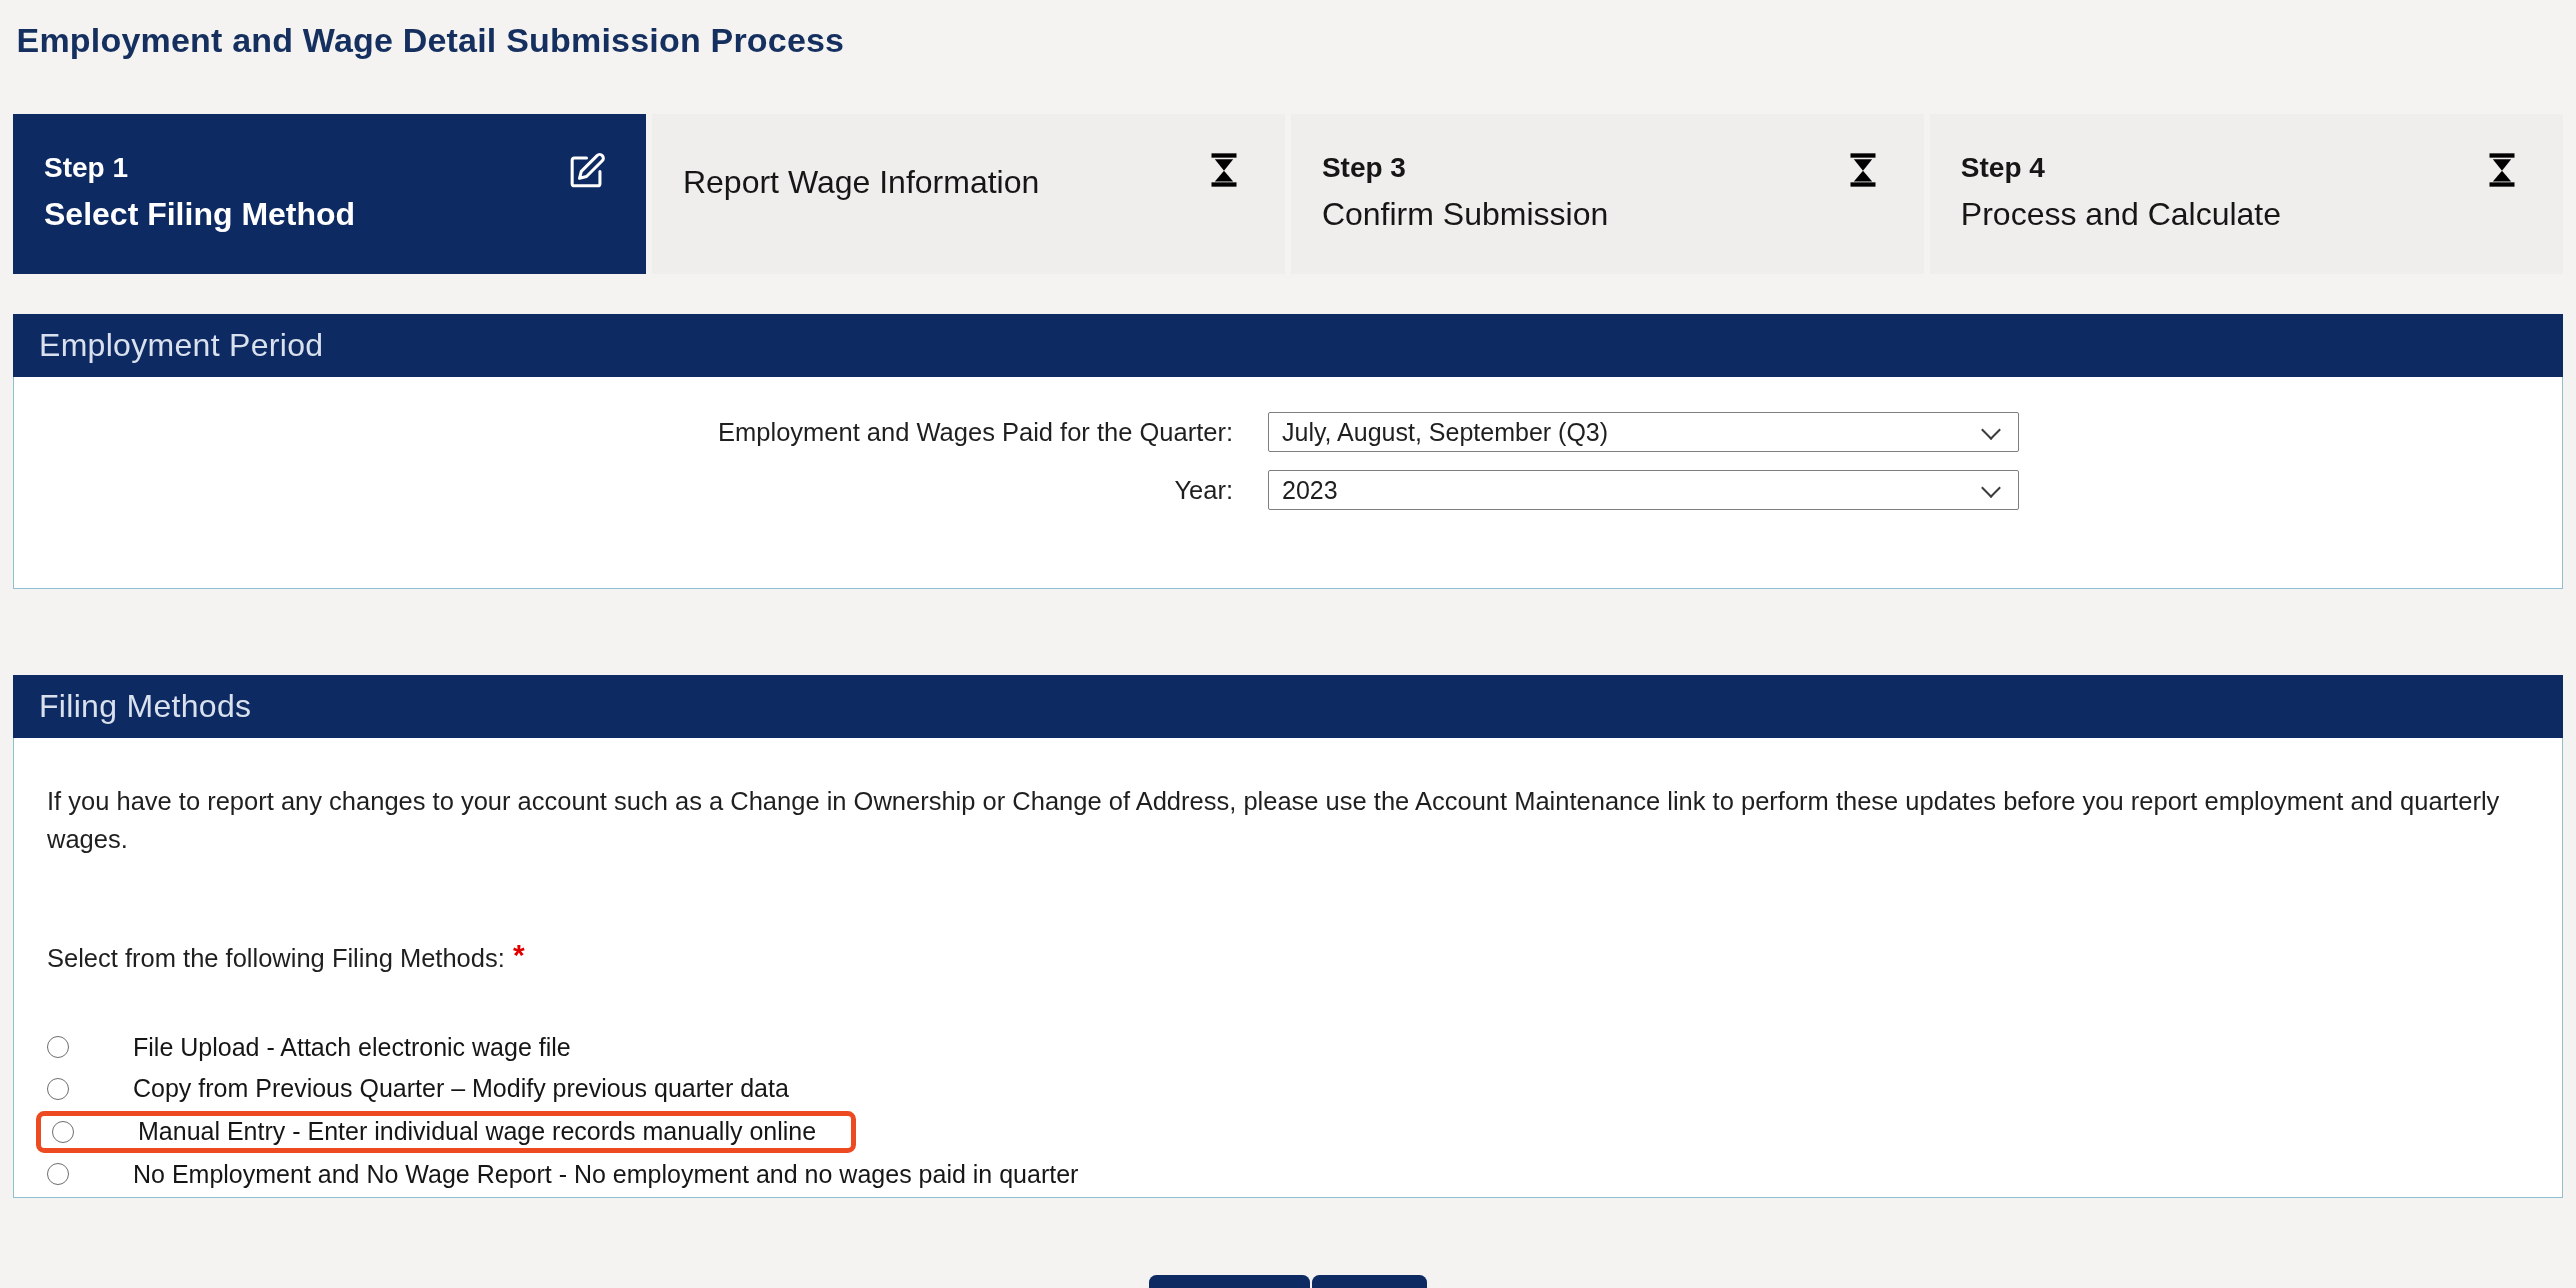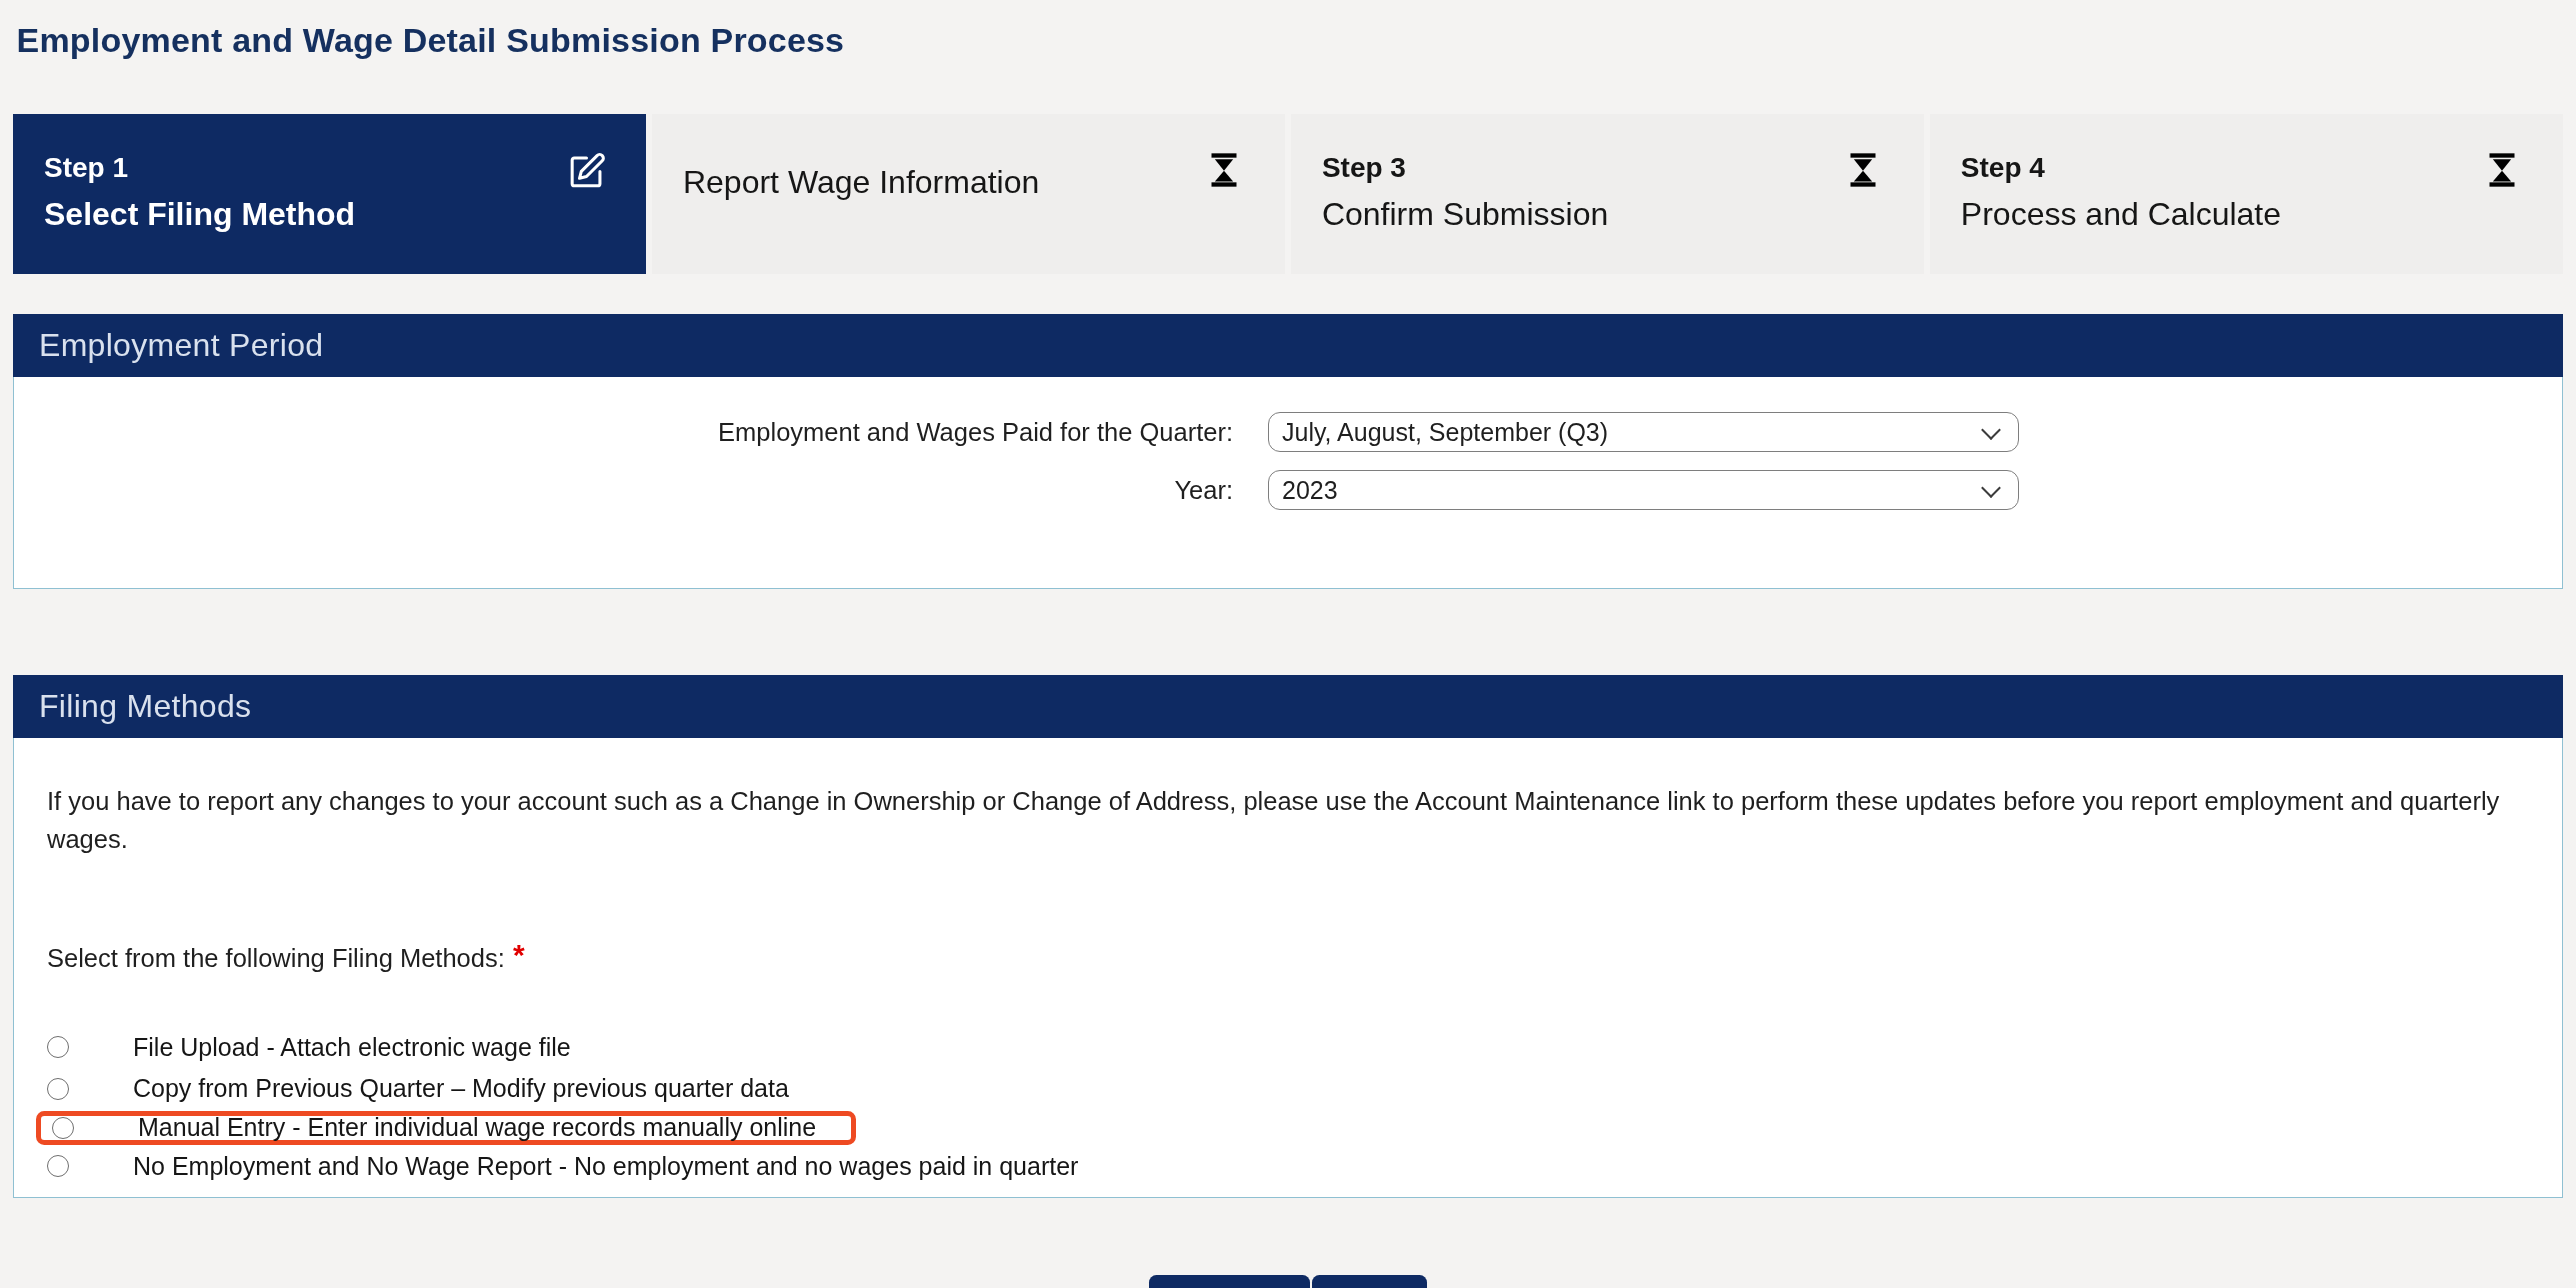--- a/index.html
+++ b/index.html
@@ -64,21 +64,21 @@
     text-align: right;
     font-size: 25.5px;
     color: #1f1f1f;
     padding-right: 0;
   }
   .select-wrap { position: relative; margin-left: 35px; width: 751px; }
   select {
     appearance: none; -webkit-appearance: none;
     width: 100%; height: 40px;
     border: 1.6px solid #7e7e7e;
-    border-radius: 12px;
+    border-radius: 2px;
     background: #ffffff;
     font-family: "Liberation Sans", sans-serif;
     font-size: 25px;
     color: #1f1f1f;
     padding: 0 58px 0 13px;
   }
   .chev {
     position: absolute; right: 21.4px; top: 10.7px;
     width: 14px; height: 14px;
     border-left: 2.5px solid #3c3c3c;
@@ -114,21 +114,21 @@
     height: 40px;
     margin-bottom: 1.6px;
     cursor: pointer;
     gap: 44px;
   }
   .option-row.highlighted {
     border: 5.8px solid #ee4a22;
     border-radius: 8.2px;
     padding: 0 35px 0 11.5px;
     margin-left: -11.5px;
-    height: 34px;
+    height: 42px;
   }
   input[type=radio] {
     appearance: none; -webkit-appearance: none;
     width: 22px; height: 22px;
     border: 1.6px solid #6e6e6e;
     border-radius: 50%;
     background: #ffffff;
     margin: 0 20px 0 0;
     flex: none;
     cursor: pointer;

